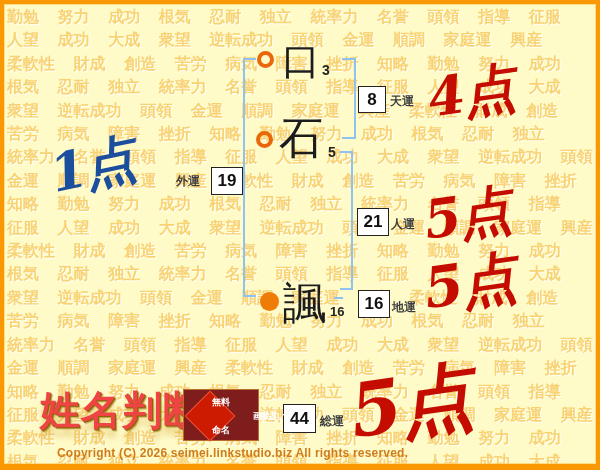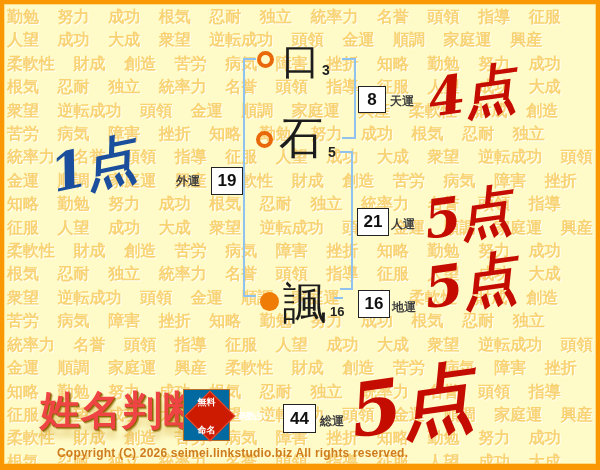--- a/index.html
+++ b/index.html
@@ -52,22 +52,22 @@
   #logo-title{
     position:absolute;left:8px;top:390px;z-index:10;
     font-family:"DejaVu Serif","Liberation Serif",serif;
     font-size:40px;font-weight:bold;line-height:1;letter-spacing:1px;
     color:#ef4444;
     text-shadow:1px 1px 0 #8A6500,2px 2px 1px rgba(140,100,0,.55),0 9px 6px rgba(205,160,40,.45);
     cursor:pointer;
     margin-left:32px;
   }
   #stamp{
-    position:absolute;left:183px;top:389px;width:47px;height:52px;z-index:10;
-    background:#0369a1;border:1px solid #B86F2A;box-sizing:border-box;cursor:pointer;
+    position:absolute;left:183px;top:389px;width:76px;height:52px;z-index:10;
+    background:#7f1d1d;border:1px solid #B86F2A;box-sizing:border-box;cursor:pointer;
   }
   #stamp .diamond{
     position:absolute;left:8px;top:8px;width:34px;height:34px;
     background:#CC1B00;transform:rotate(45deg);border:1px solid #E5553A;
   }
   #stamp .stxt{
     position:absolute;left:0;width:100%;text-align:center;color:#fff;
     font-weight:bold;z-index:2;font-family:"DejaVu Sans",sans-serif;
   }
   #stamp .s1{top:6px;font-size:9px;}

